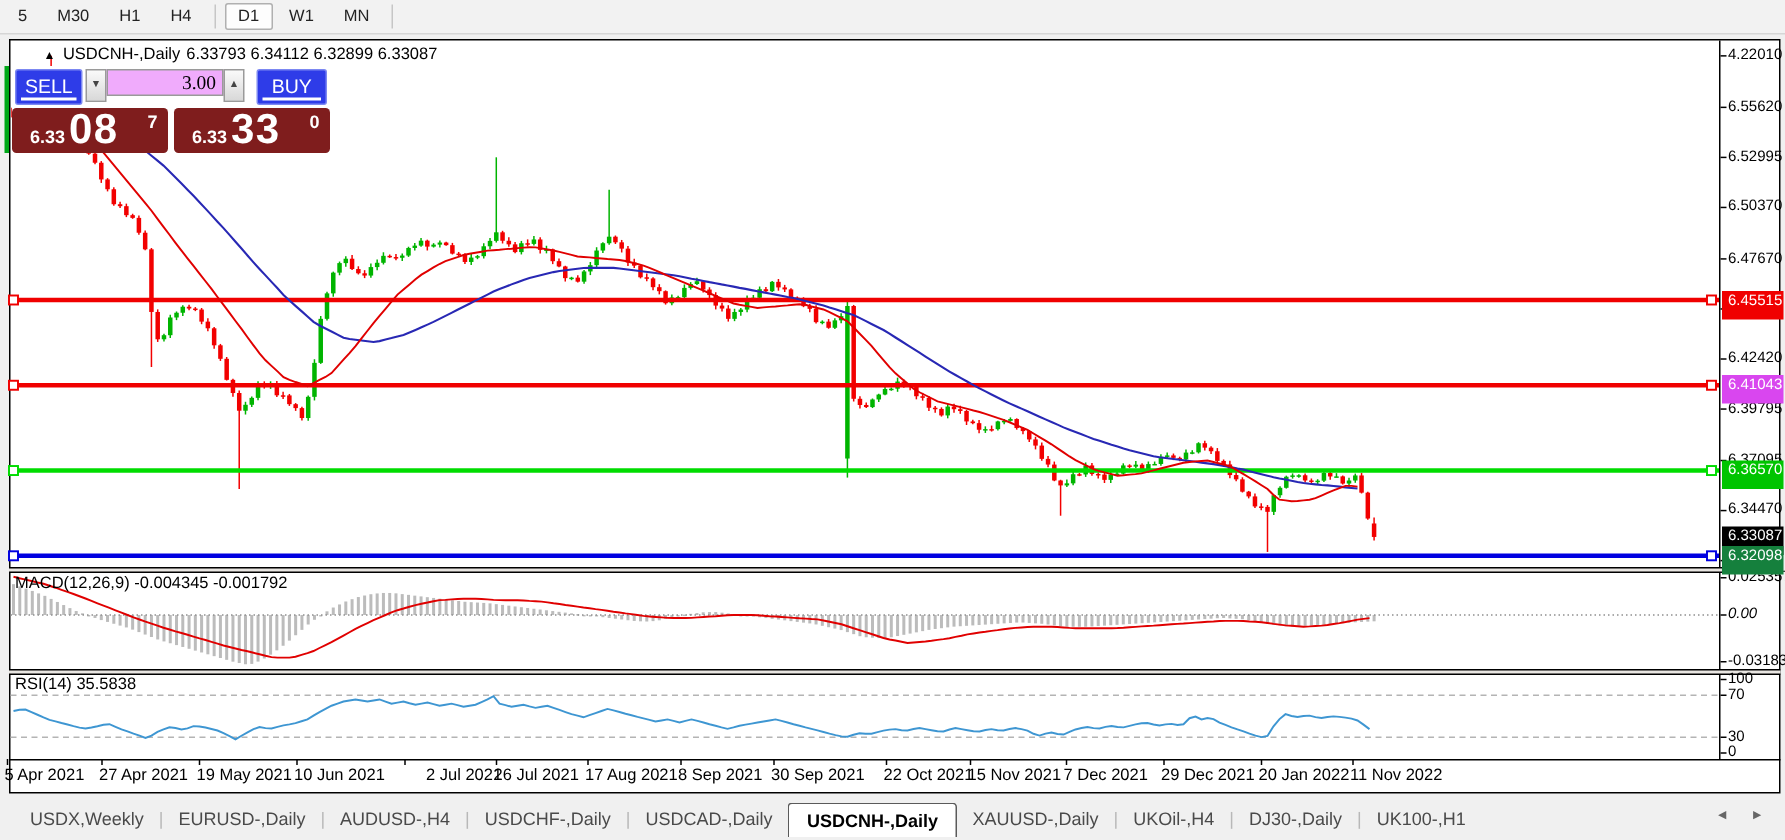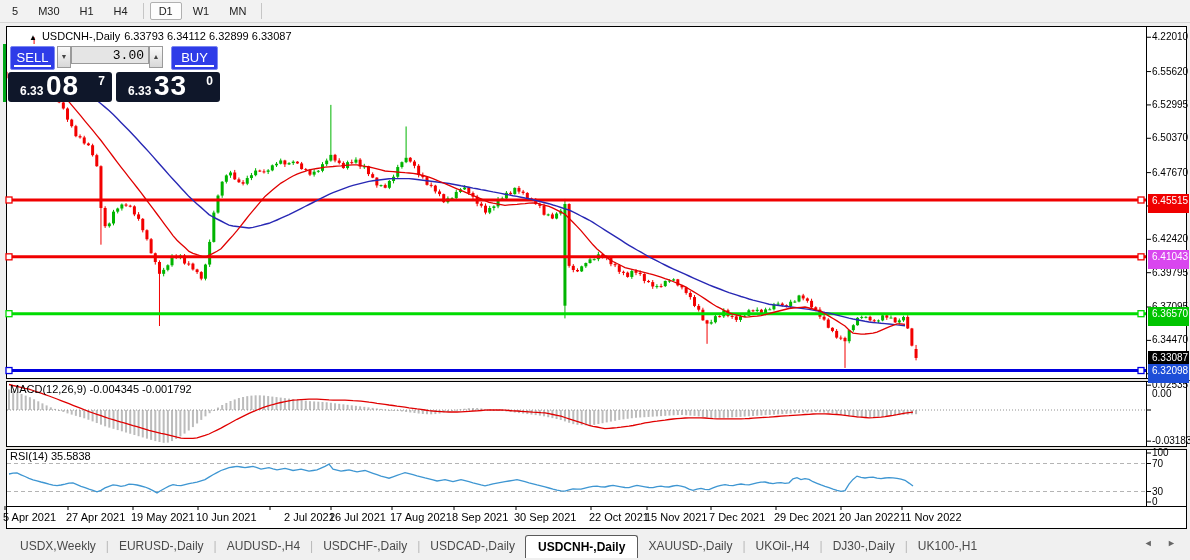--- a/index.html
+++ b/index.html
@@ -29,23 +29,23 @@
   .badge{position:absolute;left:1148px;width:41px;height:19px;line-height:13px;font-size:10px;color:#fff;
     padding-left:4px;box-sizing:border-box;z-index:7;white-space:nowrap;}
   .datelabel{position:absolute;top:511px;font-size:11px;color:#000;z-index:6;white-space:nowrap;}
   
   #trade-panel{position:absolute;left:8px;top:44px;width:212px;height:58px;background:#fff;z-index:8;}
   .tp-btn{position:absolute;top:2px;height:24px;background:#2e3ce8;border:1px solid #7c88f2;border-radius:2px;
     color:#fff;font-size:13px;text-align:center;line-height:22px;box-sizing:border-box;}
   .tp-underline{position:absolute;bottom:2px;left:3px;right:3px;height:2px;background:#fff;}
   .spin-btn{position:absolute;top:2px;width:14px;height:22px;background:linear-gradient(#fafafa,#d8d8d8);
     border:1px solid #9a9a9a;box-sizing:border-box;font-size:7px;color:#444;text-align:center;line-height:20px;}
-  #vol-field{position:absolute;left:63px;top:2px;width:78px;height:18px;border:1px solid #9a9a9a;background:#e5e5e5;
-    box-sizing:border-box;font-size:13px;text-align:right;padding-right:4px;font-family:Liberation Mono, monospace;}
-  .price-panel{position:absolute;top:28px;width:104px;height:30px;background:#0f172a;border-radius:3px;color:#fff;}
+  #vol-field{position:absolute;left:63px;top:2px;width:78px;height:18px;border:1px solid #9a9a9a;background:#f0abfc;
+    box-sizing:border-box;font-size:13px;text-align:right;padding-right:4px;font-family:Liberation Serif, serif;}
+  .price-panel{position:absolute;top:28px;width:104px;height:30px;background:#7f1d1d;border-radius:3px;color:#fff;}
   .pp-small{position:absolute;left:12px;bottom:4px;font-size:12px;font-weight:bold;}
   .pp-big{position:absolute;left:38px;top:-2px;font-size:28px;font-weight:bold;letter-spacing:1px;}
   .pp-sup{position:absolute;right:7px;top:2px;font-size:12px;font-weight:bold;}
   #green-strip{position:absolute;left:3px;top:44px;width:3px;height:58px;background:#00a818;z-index:9;}
   
   #tabbar{position:absolute;left:0;top:532px;width:1190px;height:28px;background:#f0f0f0;
     display:flex;align-items:center;padding-left:10px;box-sizing:border-box;z-index:6;}
   .tab{font-size:12px;color:#4a4a4a;padding:4px 10px;white-space:nowrap;cursor:default;}
   .tab.active{background:#fff;border:1px solid #5a5a5a;border-bottom:none;border-radius:3px 3px 0 0;
     font-weight:bold;color:#000;padding:4px 12px;}
@@ -832,31 +832,31 @@
 <div class="pxlabel" style="top: 98.9292px;">6.52995</div>
 <div class="pxlabel" style="top: 132.293px;">6.50370</div>
 <div class="pxlabel" style="top: 166.61px;">6.47670</div>
 <div class="pxlabel" style="top: 199.974px;">6.45045</div>
 <div class="pxlabel" style="top: 233.337px;">6.42420</div>
 <div class="pxlabel" style="top: 266.701px;">6.39795</div>
 <div class="pxlabel" style="top: 301.018px;">6.37095</div>
 <div class="pxlabel" style="top: 334.382px;">6.34470</div>
 <div class="pxlabel" style="top: 367.746px;">6.31845</div>
 <div class="pxlabel" style="top: 379.175px;">0.025357</div>
-<div class="pxlabel" style="top: 388px;">0.00</div>
+<div class="pxlabel" style="top: 404px; font-style: italic;">0.00</div>
 <div class="pxlabel" style="top: 435.165px;">-0.031833</div>
 <div class="pxlabel" style="top: 447px;">100</div>
 <div class="pxlabel" style="top: 457.5px;">70</div>
 <div class="pxlabel" style="top: 485.5px;">30</div>
 <div class="pxlabel" style="top: 496px;">0</div>
 <div class="badge" style="top: 193.5px; background: rgb(240, 0, 0);">6.45515</div>
 <div class="badge" style="top: 250.339px; background: #d946ef;">6.41043</div>
 <div class="badge" style="top: 307.191px; background: rgb(0, 196, 0);">6.36570</div>
 <div class="badge" style="top: 351.46px; background: rgb(0, 0, 0);">6.33087</div>
-<div class="badge" style="top: 364.03px; background: #1d4ed8;">6.32098</div>
+<div class="badge" style="top: 364.03px; background: #15803d;">6.32098</div>
 <div class="datelabel" style="left: 3px;">5 Apr 2021</div>
 <div class="datelabel" style="left: 66px;">27 Apr 2021</div>
 <div class="datelabel" style="left: 131px;">19 May 2021</div>
 <div class="datelabel" style="left: 196px;">10 Jun 2021</div>
 <div class="datelabel" style="left: 284px;">2 Jul 2021</div>
 <div class="datelabel" style="left: 329px;">26 Jul 2021</div>
 <div class="datelabel" style="left: 390px;">17 Aug 2021</div>
 <div class="datelabel" style="left: 452px;">8 Sep 2021</div>
 <div class="datelabel" style="left: 514px;">30 Sep 2021</div>
 <div class="datelabel" style="left: 589px;">22 Oct 2021</div>

